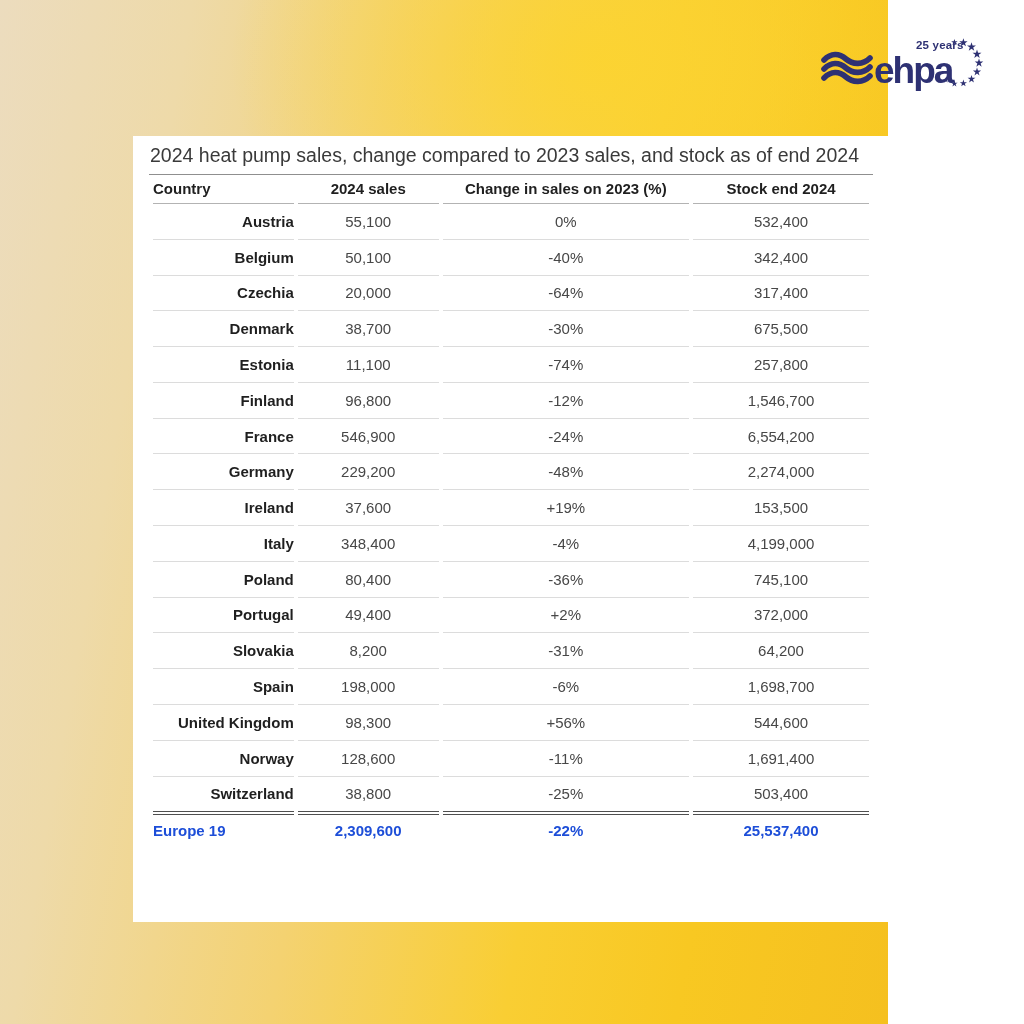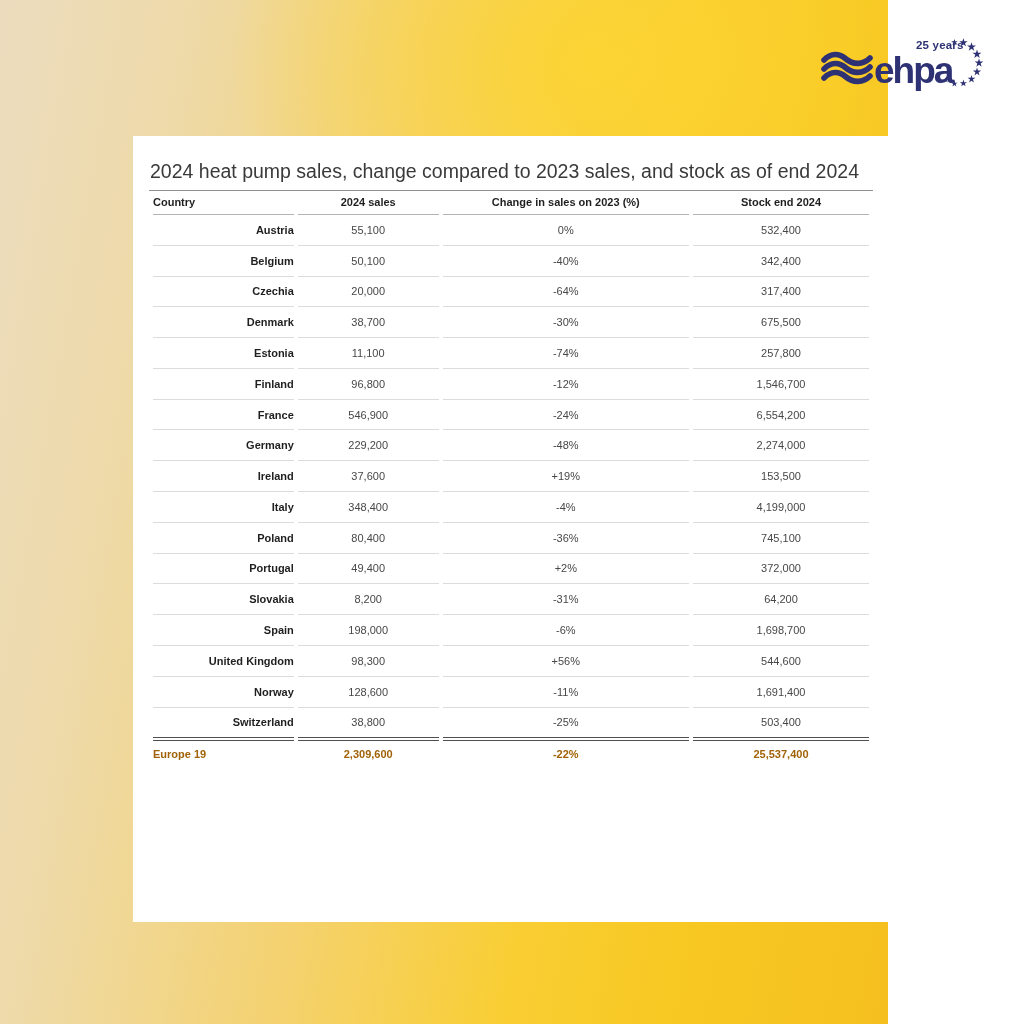--- a/index.html
+++ b/index.html
@@ -40,29 +40,29 @@
     left: 133px; top: 136px;
     width: 756px; height: 786px;
     background: #ffffff;
     box-sizing: border-box;
     padding: 0 16px;
   }
   .table-title {
     font-size: 19.5px;
     color: #3a3a3a;
     line-height: 21px;
-    padding: 25px 1px 8px;
+    padding: 9px 1px 8px;
     border-bottom: 1px solid #8f8f8f;
     white-space: nowrap;
   }
   table {
     width: 100%;
     border-collapse: separate;
     border-spacing: 4px 0;
-    font-size: 11px;
+    font-size: 15px;
     color: #474747;
     table-layout: fixed;
   }
   col.c-country { width: 20%; }
   col.c-sales   { width: 20%; }
   col.c-change  { width: 35%; }
   col.c-stock   { width: 25%; }
   th {
     font-weight: 700;
     color: #1f1f1f;
@@ -80,21 +80,21 @@
   }
   tbody td:first-child {
     text-align: right;
     font-weight: 700;
     color: #1f1f1f;
   }
   tbody tr:last-child td { border-bottom: none; }
   tfoot td {
     border-top: 4px double #4f4f4f;
     font-weight: 700;
-    color: #a16207;
+    color: #1d4ed8;
     text-align: center;
     padding: 7px 0 9px;
     white-space: nowrap;
   }
   tfoot td:first-child { text-align: left; }
 </style>
 </head>
 <body>
 
 <div class="canvas">

